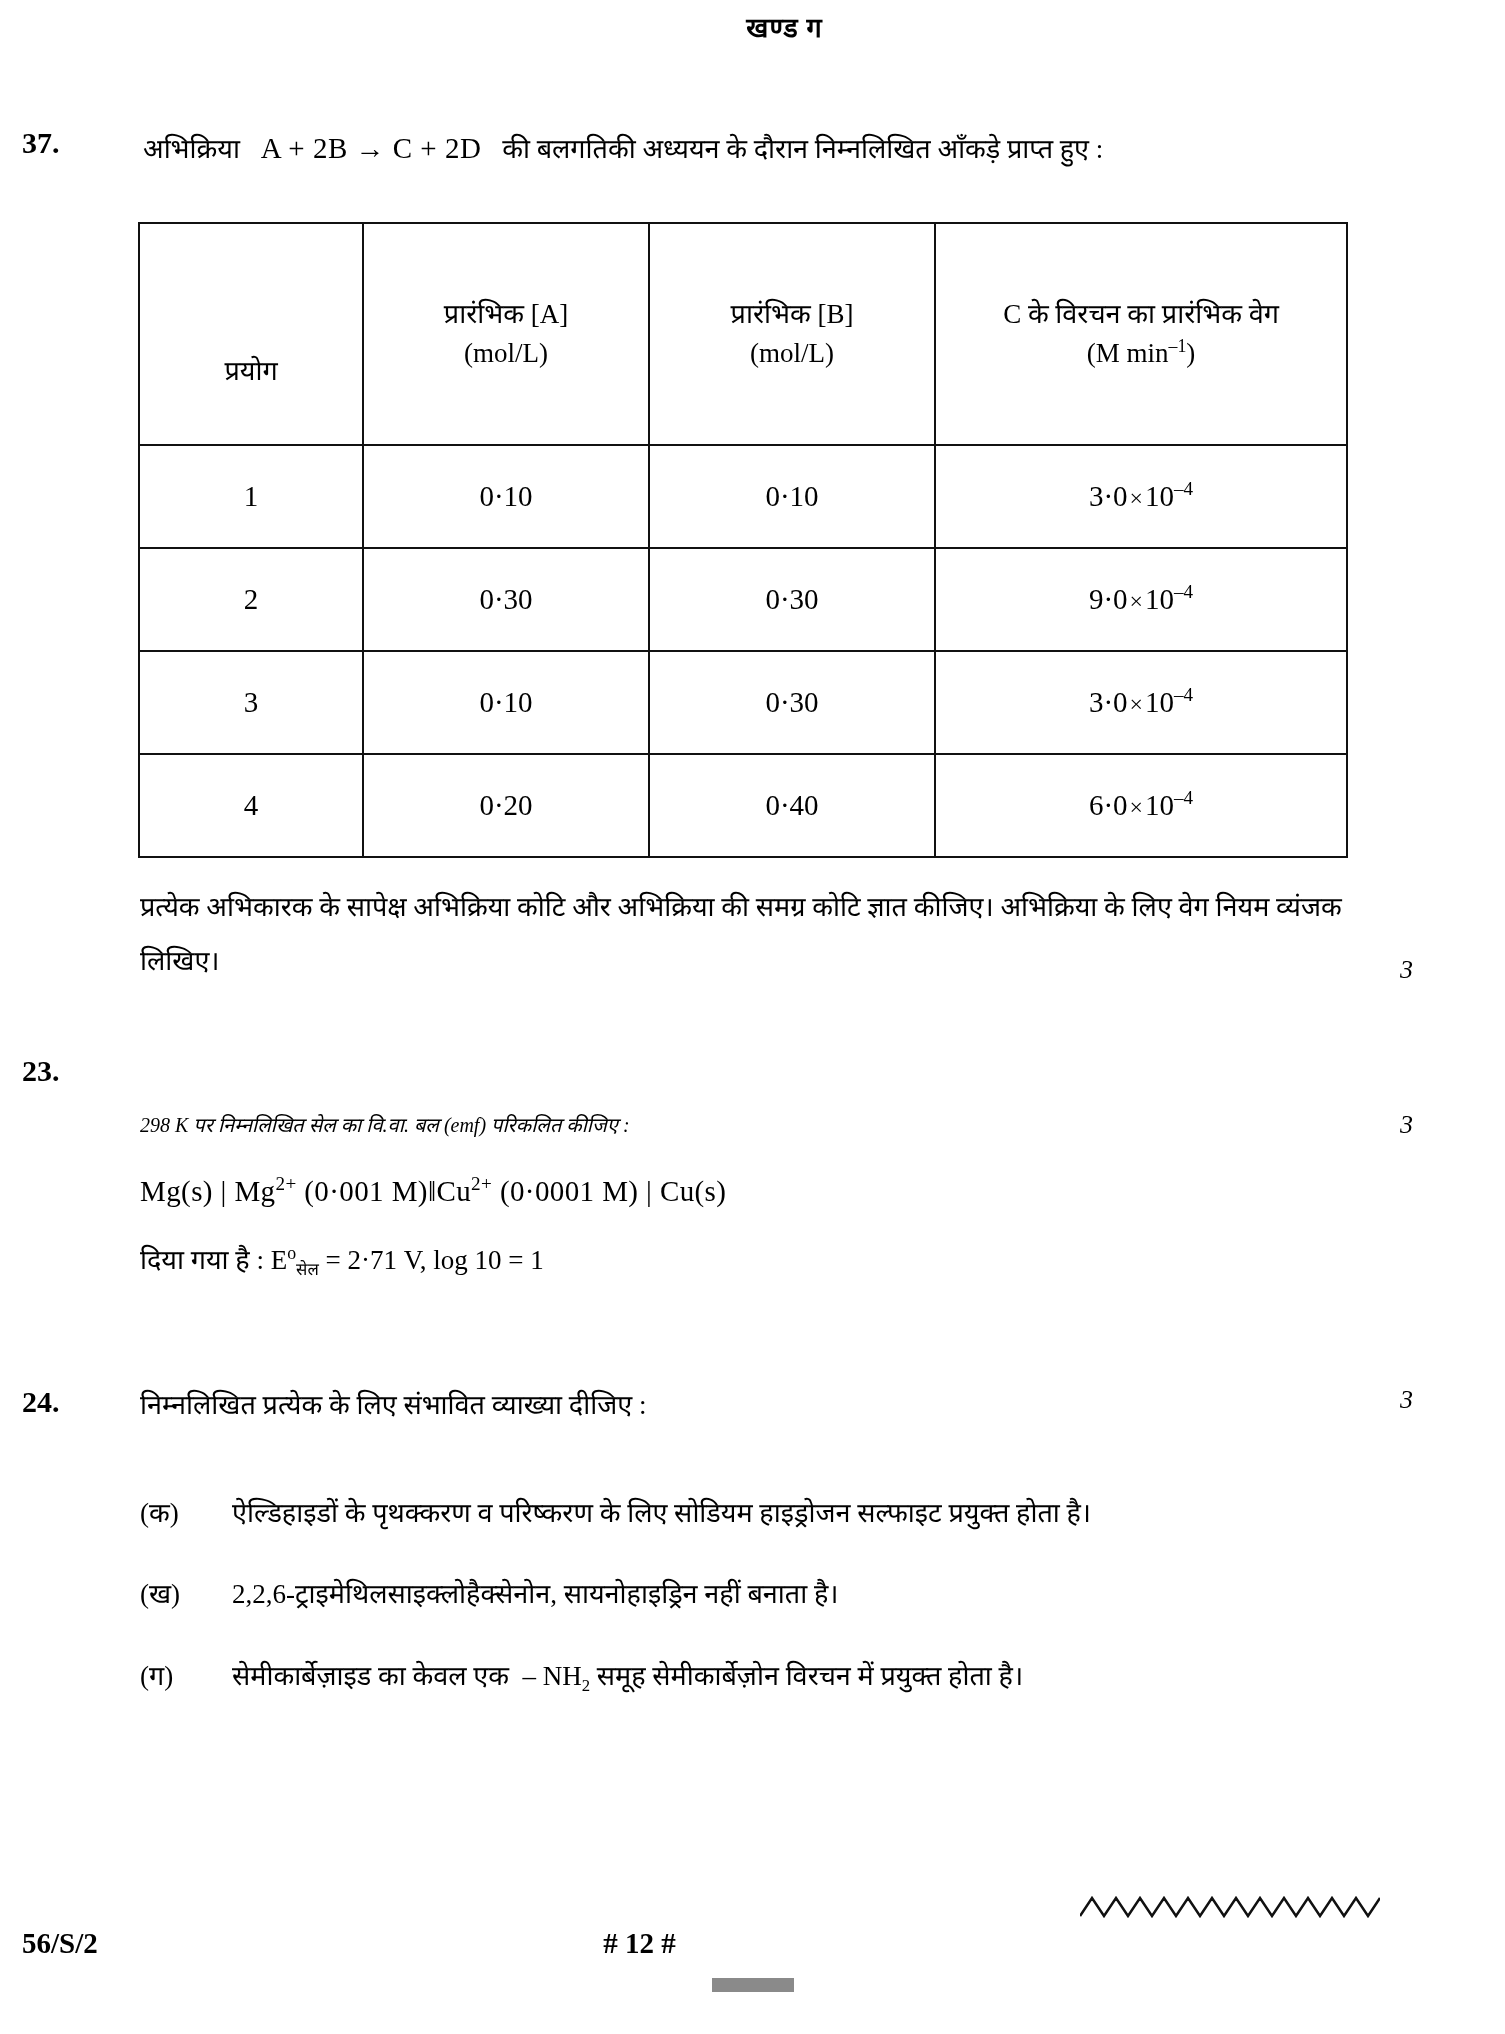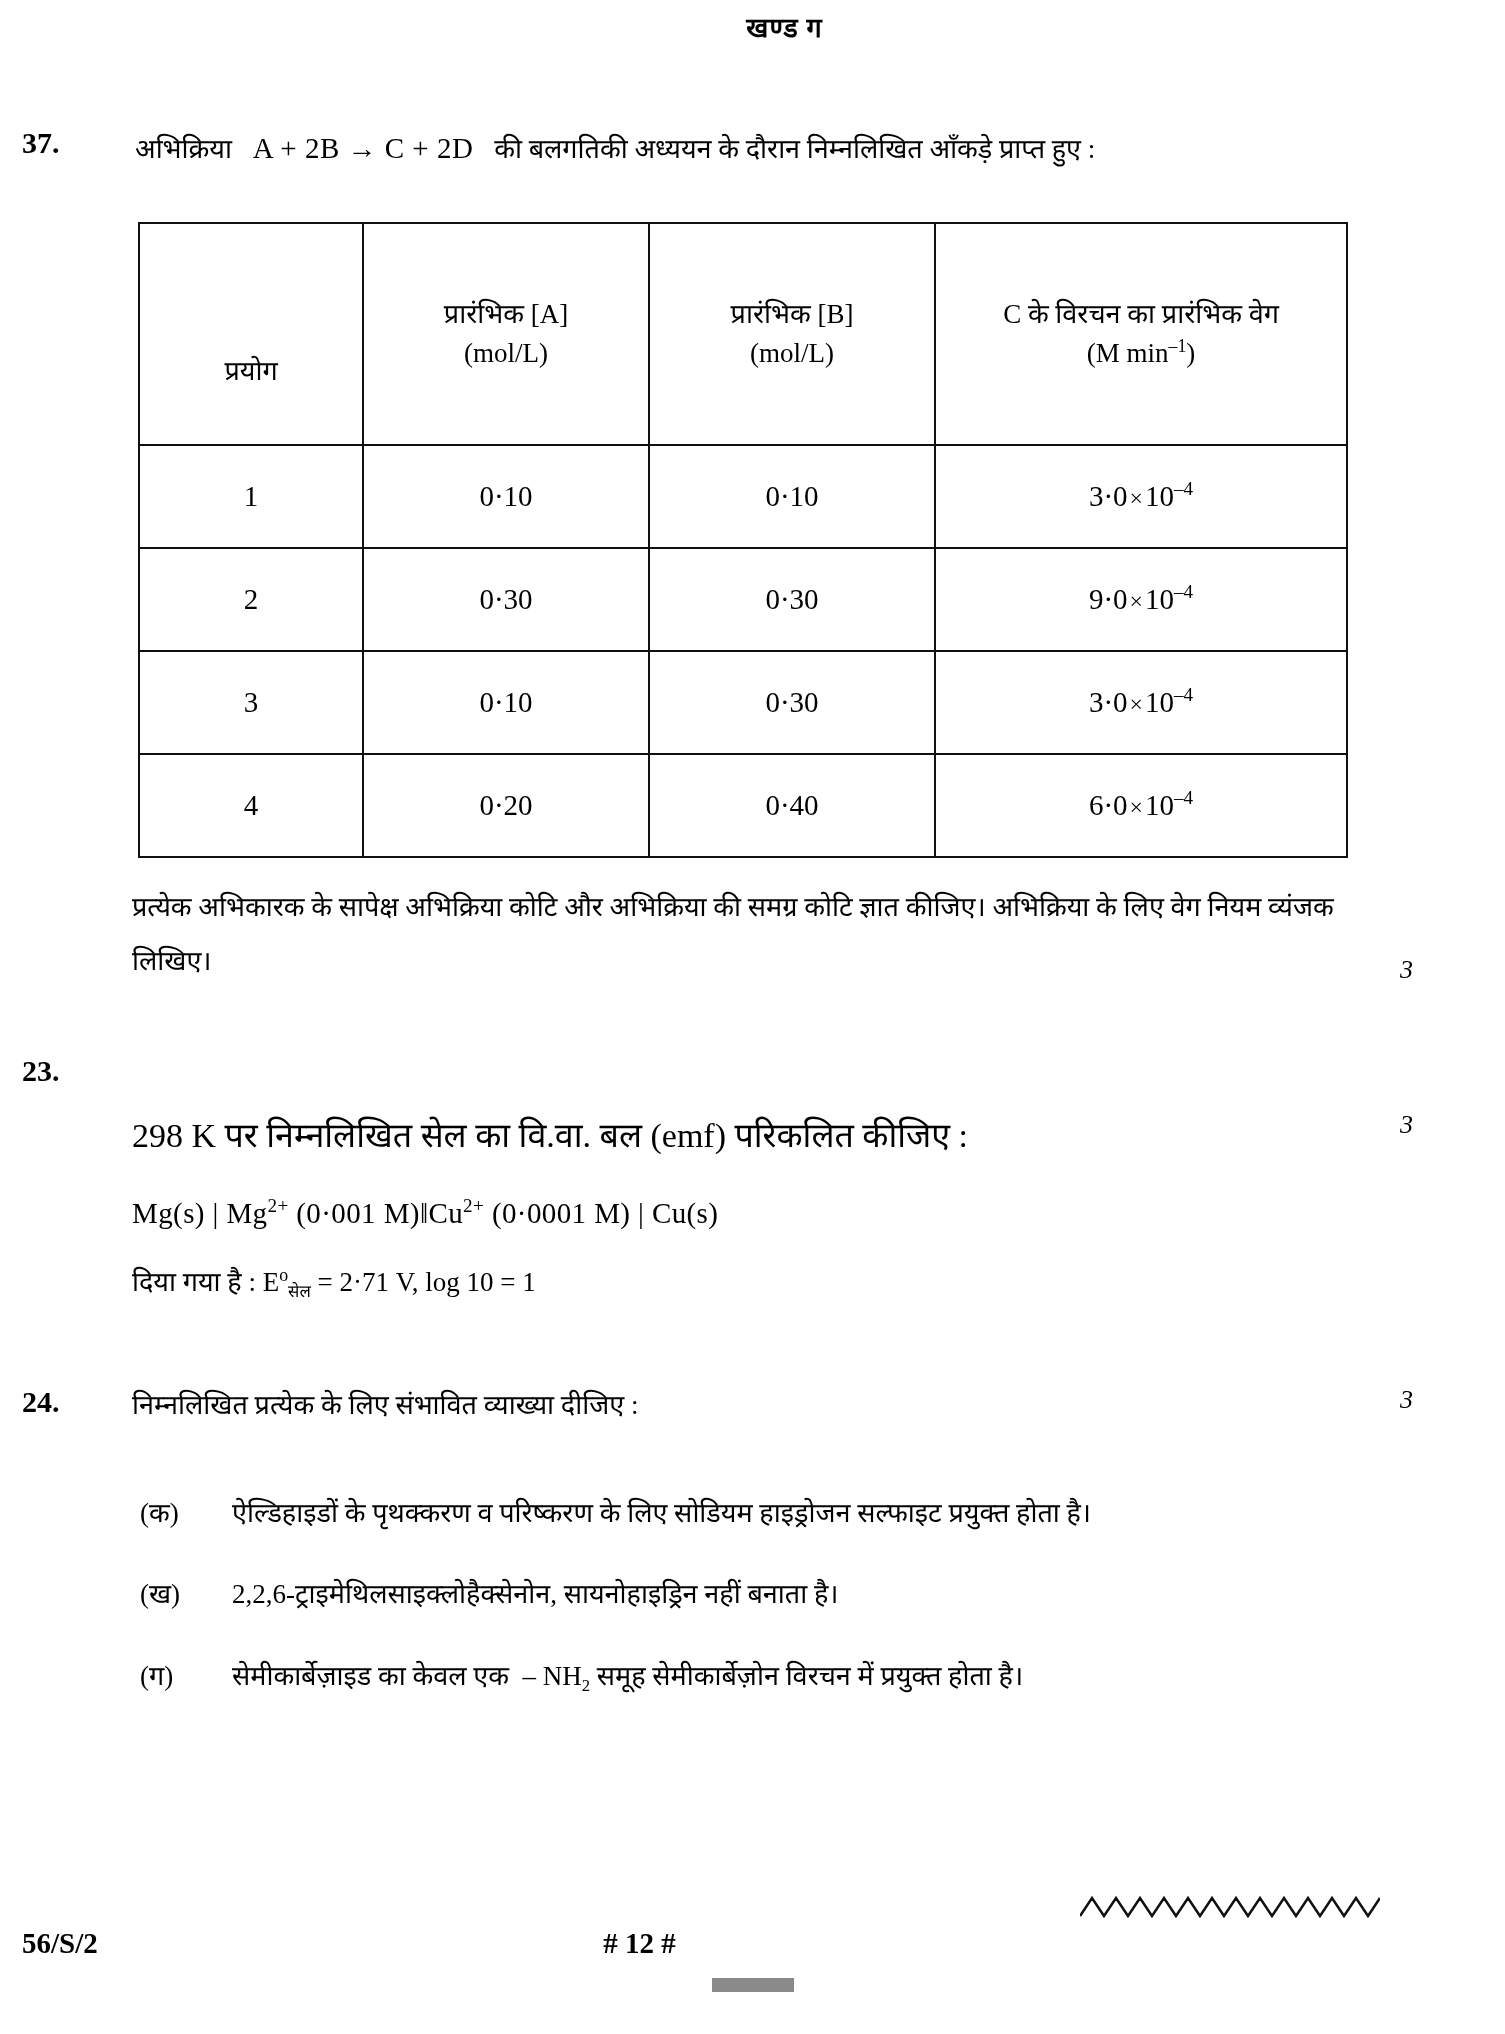--- a/index.html
+++ b/index.html
@@ -40,20 +40,21 @@
     position: absolute;
     font-size: 30px;
     font-weight: bold;
     width: 90px;
     text-align: left;
   }
   .qbody {
     position: absolute;
     font-size: 27px;
     line-height: 1.55;
+    margin-left: 8px;
   }
   .marks {
     position: absolute;
     font-size: 26px;
     font-style: italic;
     font-family: "Liberation Serif", serif;
   }
 
   
   #q22-num { top: 126px; left: 22px; }
@@ -110,21 +111,21 @@
     left: 132px;
     width: 1250px;
     font-size: 27px;
     line-height: 2.0;
   }
   #q22-marks { top: 955px; left: 1400px; }
 
   
   #q23-num { top: 1054px; left: 22px; }
   #q23-body { top: 1110px; left: 132px; width: 1230px; }
-  #q23-line1 { font-size: 34px; }
+  #q23-line1 { font-size: 20px; font-style: italic; }
   #q23-line2 {
     margin-top: 28px;
     font-size: 29px;
     font-family: "Liberation Serif", serif;
     letter-spacing: 0.4px;
   }
   #q23-line3 {
     margin-top: 26px;
     font-size: 27px;
   }

